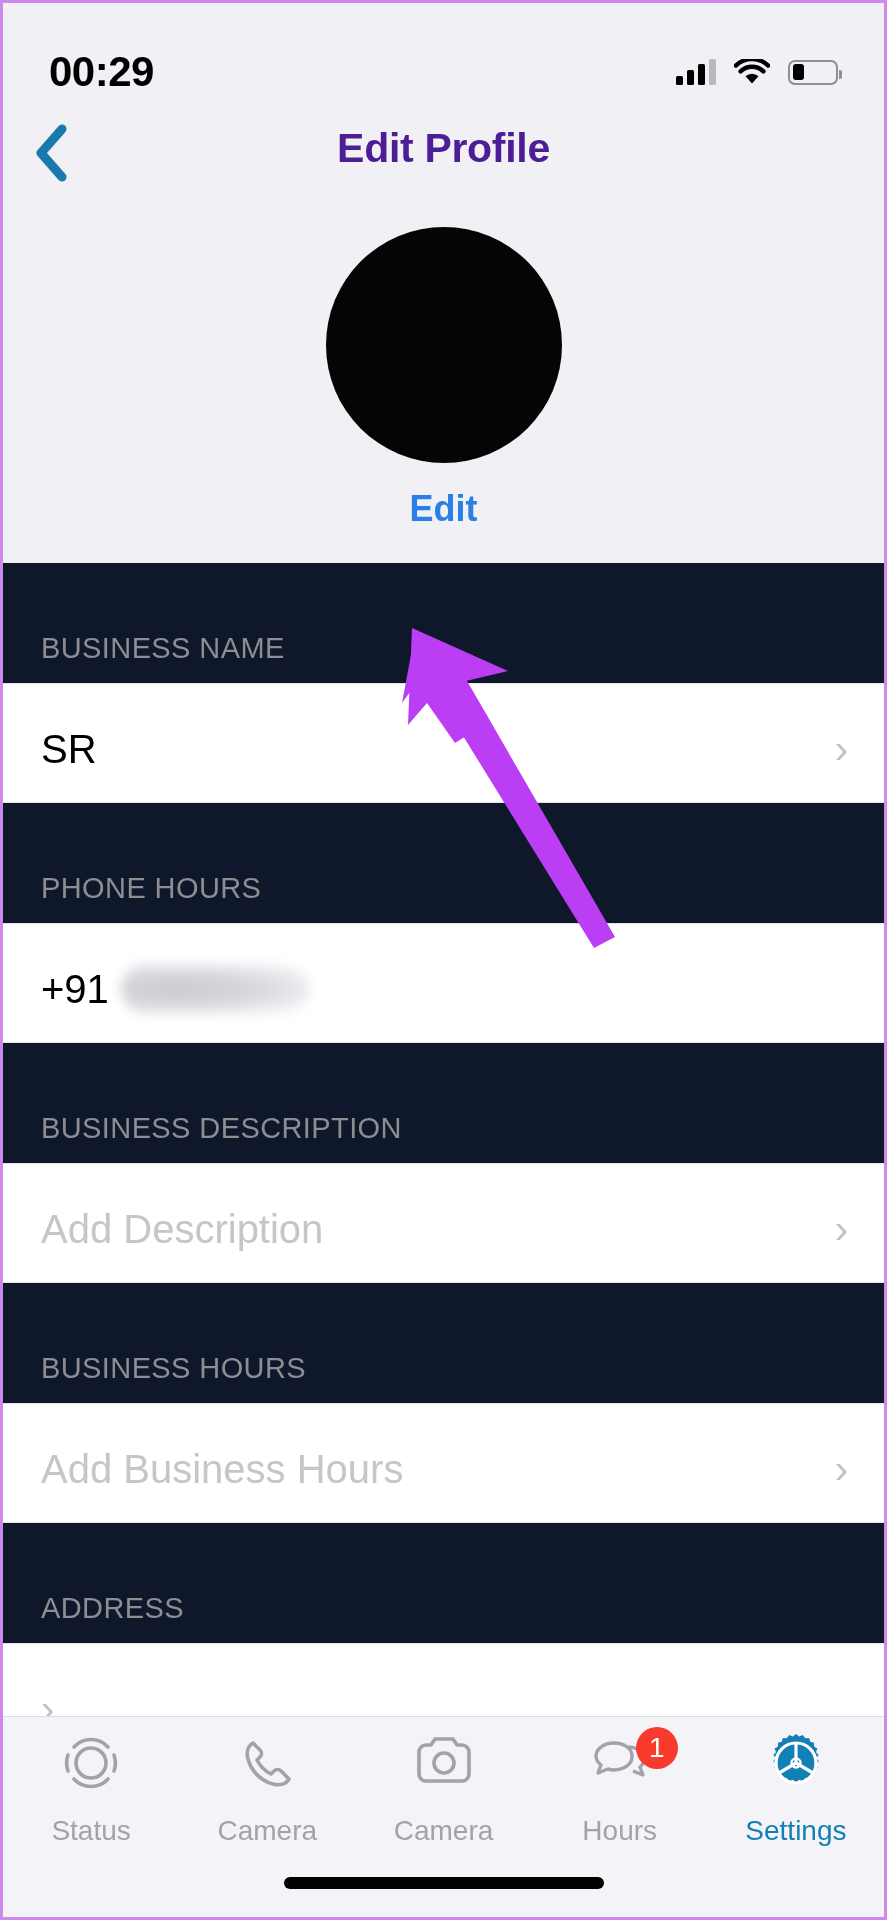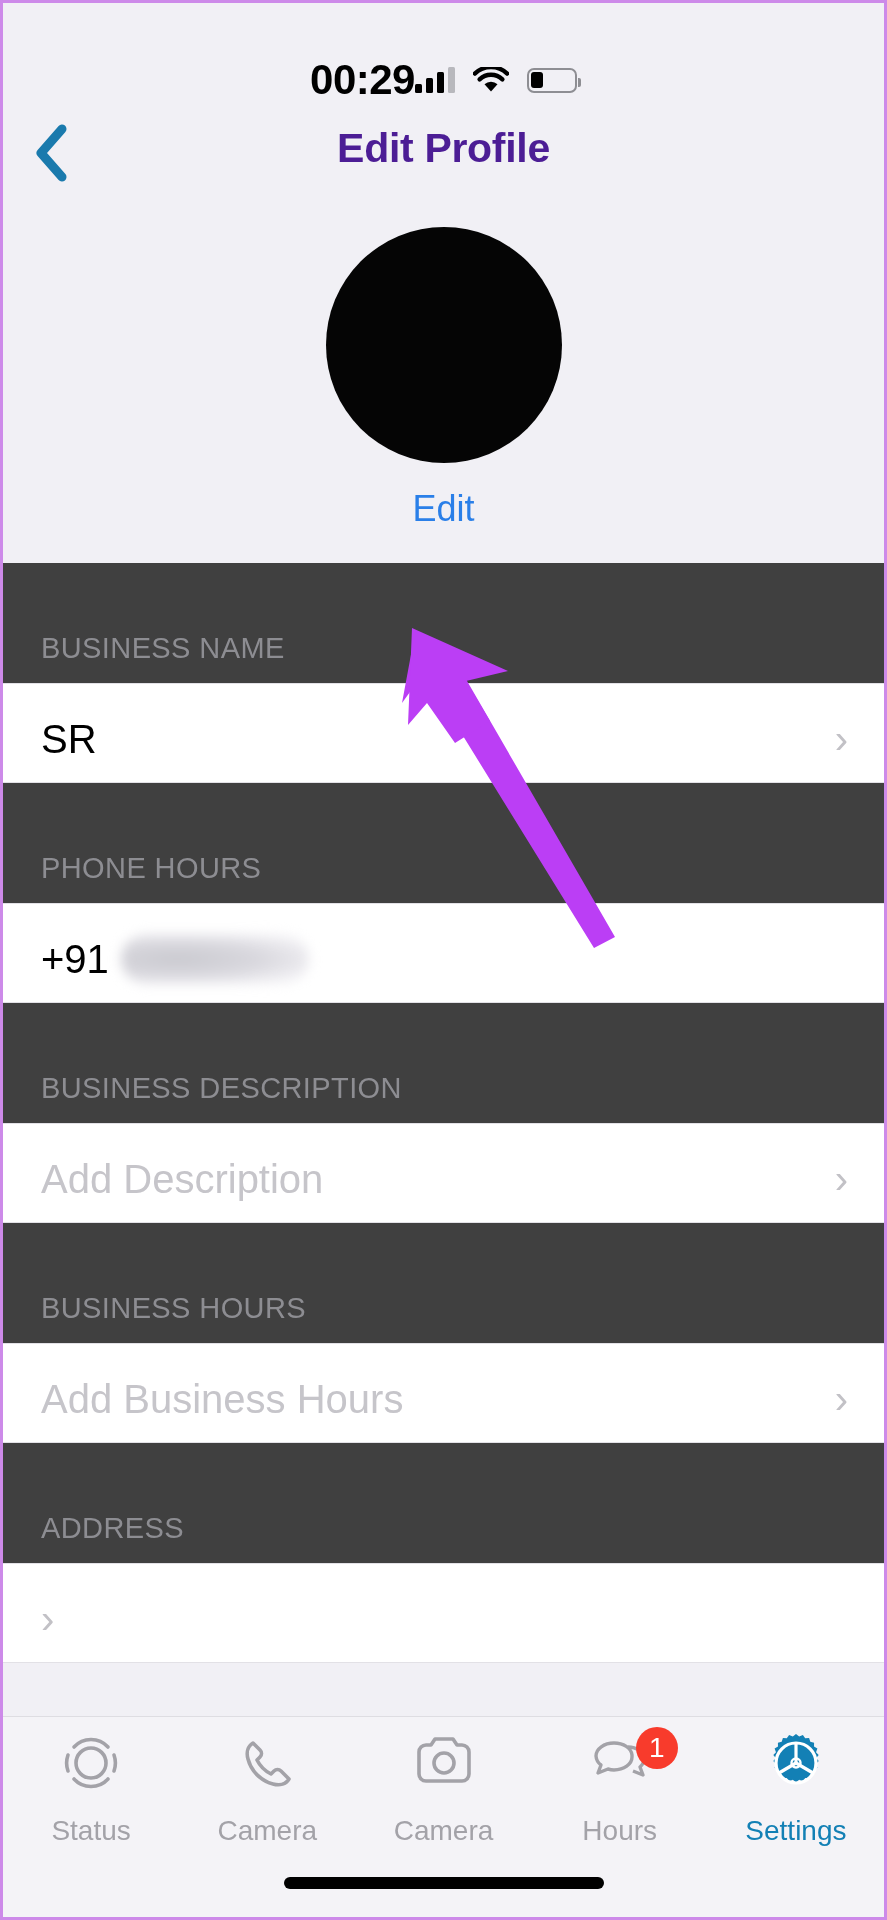--- a/index.html
+++ b/index.html
@@ -21,25 +21,25 @@
     height: 1920px;
     box-sizing: border-box;
     border: 3px solid #cd8ae9;
     background: #f1f0f5;
     overflow: hidden;
   }
 
   
   .status-bar {
     position: absolute;
-    top: 16px; left: 0; right: 0;
+    top: 8px; left: 0; right: 0;
     height: 108px;
     display: flex;
     align-items: center;
-    justify-content: center;
+    justify-content: space-between;
     padding: 0 46px 0 46px;
     box-sizing: border-box;
   }
   .status-time {
     font-size: 42px;
     font-weight: bold;
     color: #000000;
     letter-spacing: -0.5px;
     padding-top: 14px;
   }
@@ -120,20 +120,21 @@
     font-weight: bold;
     color: #4c1d95;
     letter-spacing: -0.3px;
   }
 
   
   .avatar-area {
     position: absolute;
     top: 200px; left: 0; right: 0;
     height: 360px;
+    font-weight: bold;
   }
   .avatar {
     position: absolute;
     left: 50%;
     transform: translateX(-50%);
     top: 24px;
     width: 236px;
     height: 236px;
     border-radius: 50%;
     background: #050505;
@@ -149,34 +150,34 @@
   }
 
   
   .list {
     position: absolute;
     top: 560px;
     left: 0; right: 0;
     bottom: 0;
   }
   .section-head {
-    background: #404040;
+    background: #0f172a;
     height: 120px;
     display: flex;
     align-items: flex-end;
     padding: 0 0 18px 38px;
     box-sizing: border-box;
     font-size: 29px;
     color: #8d8d92;
     letter-spacing: 0.4px;
   }
 
   .row {
     background: #ffffff;
-    height: 100px;
+    height: 120px;
     display: flex;
     align-items: center;
     justify-content: space-between;
     padding: 12px 36px 0 38px;
     box-sizing: border-box;
     border-top: 1.5px solid #e2e1e6;
     border-bottom: 1.5px solid #e2e1e6;
     cursor: pointer;
   }
   .row-value {

